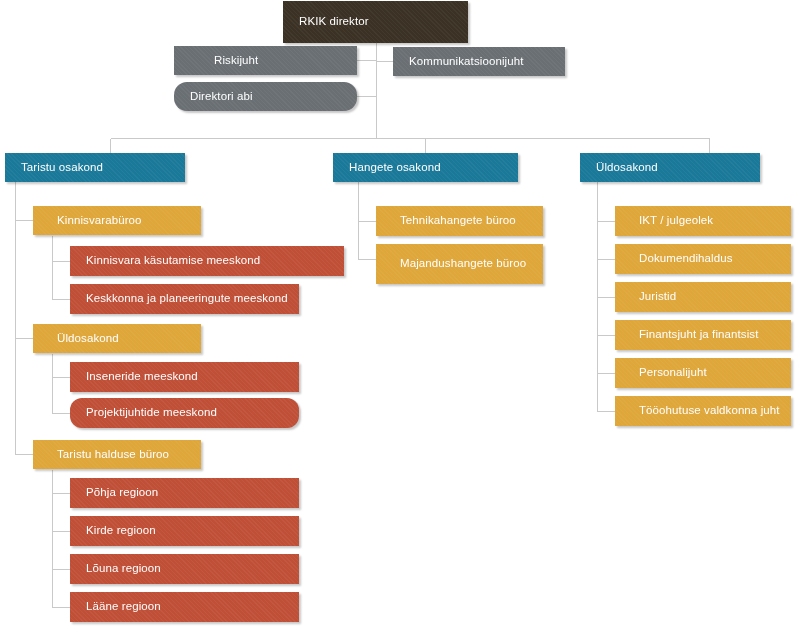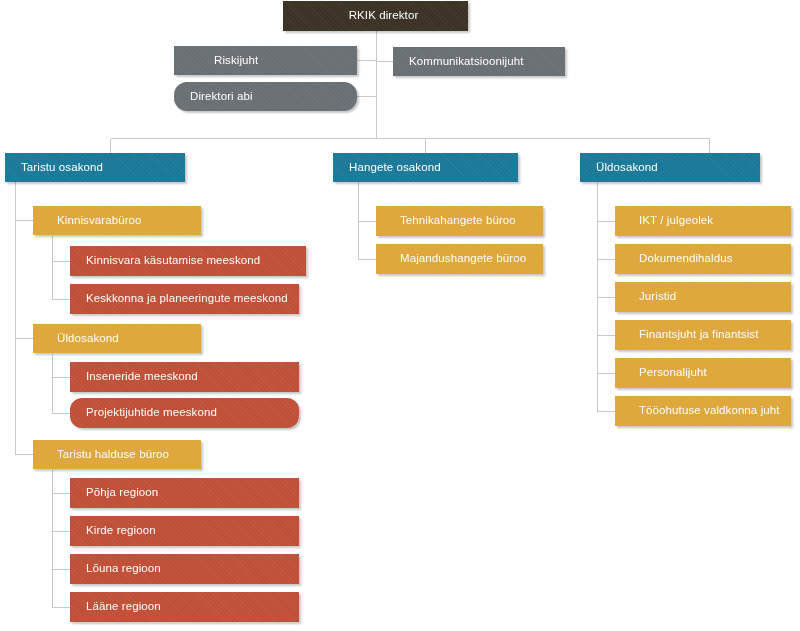--- a/index.html
+++ b/index.html
@@ -100,21 +100,21 @@
       <path d="M597.5 182 L597.5 411.5"></path>
       <path d="M597.5 221.5 L615 221.5"></path>
       <path d="M597.5 259.5 L615 259.5"></path>
       <path d="M597.5 297.5 L615 297.5"></path>
       <path d="M597.5 335.5 L615 335.5"></path>
       <path d="M597.5 373.5 L615 373.5"></path>
       <path d="M597.5 411.5 L615 411.5"></path>
     </g>
   </svg>
 
-  <div class="node lvl-root" style="left:283px; top:1px; width:185px; height:30px;justify-content:center;">
+  <div class="node lvl-root" style="left:283px; top:1px; width:185px; height:42px;">
     <span class="label">RKIK direktor</span>
   </div>
 
   <div class="node lvl-staff" style="left:174px; top:46px; width:183px; height:29px;padding-left:40px;">
     <span class="label">Riskijuht</span>
   </div>
   <div class="node lvl-staff" style="left:174px; top:82px; width:183px; height:29px;border-radius:13px;">
     <span class="label">Direktori abi</span>
   </div>
   <div class="node lvl-staff" style="left:393px; top:47px; width:172px; height:29px;">
@@ -127,21 +127,21 @@
   <div class="node lvl-dept" style="left:333px; top:153px; width:185px; height:29px;">
     <span class="label">Hangete osakond</span>
   </div>
   <div class="node lvl-dept" style="left:580px; top:153px; width:180px; height:29px;">
     <span class="label">Üldosakond</span>
   </div>
 
   <div class="node lvl-bureau" style="left:33px; top:206px; width:168px; height:29px;">
     <span class="label">Kinnisvarabüroo</span>
   </div>
-  <div class="node lvl-team" style="left:70px; top:246px; width:236px; height:30px;">
+  <div class="node lvl-team" style="left:70px; top:246px; width:274px; height:30px;">
     <span class="label">Kinnisvara käsutamise meeskond</span>
   </div>
   <div class="node lvl-team" style="left:70px; top:284px; width:229px; height:30px;">
     <span class="label">Keskkonna ja planeeringute meeskond</span>
   </div>
 
   <div class="node lvl-bureau" style="left:33px; top:324px; width:168px; height:29px;">
     <span class="label">Üldosakond</span>
   </div>
   <div class="node lvl-team" style="left:70px; top:362px; width:229px; height:30px;">
@@ -163,21 +163,21 @@
   <div class="node lvl-team" style="left:70px; top:554px; width:229px; height:30px;">
     <span class="label">Lõuna regioon</span>
   </div>
   <div class="node lvl-team" style="left:70px; top:592px; width:229px; height:30px;">
     <span class="label">Lääne regioon</span>
   </div>
 
   <div class="node lvl-bureau" style="left:376px; top:206px; width:167px; height:30px;">
     <span class="label">Tehnikahangete büroo</span>
   </div>
-  <div class="node lvl-bureau" style="left:376px; top:244px; width:167px; height:30px;">
+  <div class="node lvl-bureau" style="left:376px; top:244px; width:167px; height:40px;">
     <span class="label">Majandushangete büroo</span>
   </div>
 
   <div class="node lvl-bureau" style="left:615px; top:206px; width:176px; height:30px;">
     <span class="label">IKT / julgeolek</span>
   </div>
   <div class="node lvl-bureau" style="left:615px; top:244px; width:176px; height:30px;">
     <span class="label">Dokumendihaldus</span>
   </div>
   <div class="node lvl-bureau" style="left:615px; top:282px; width:176px; height:30px;">

